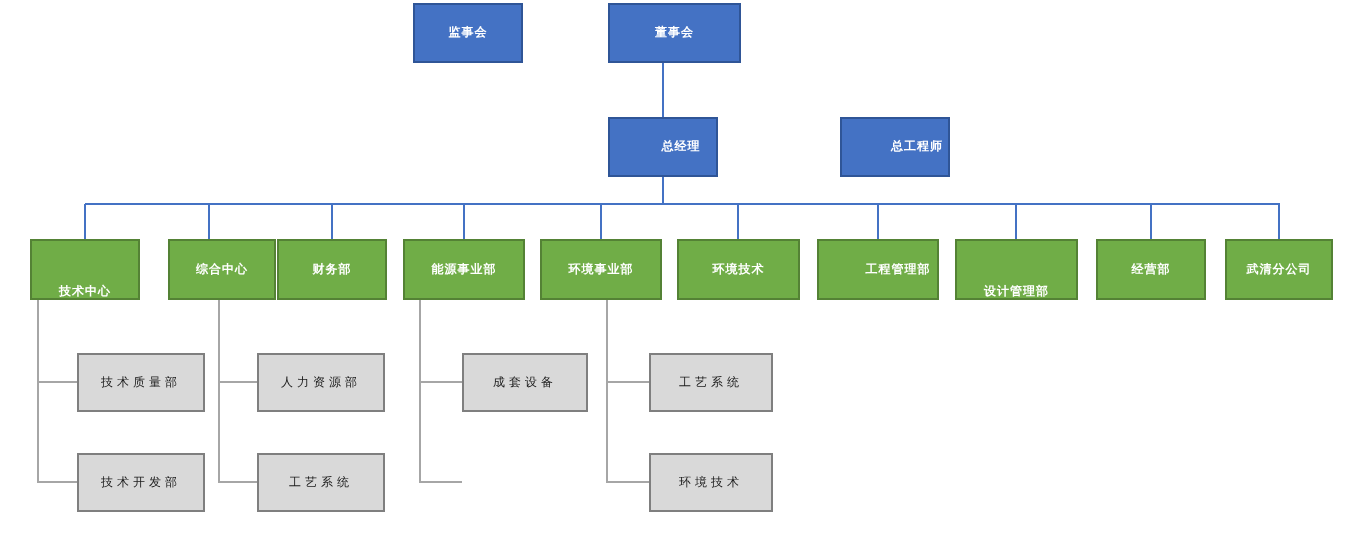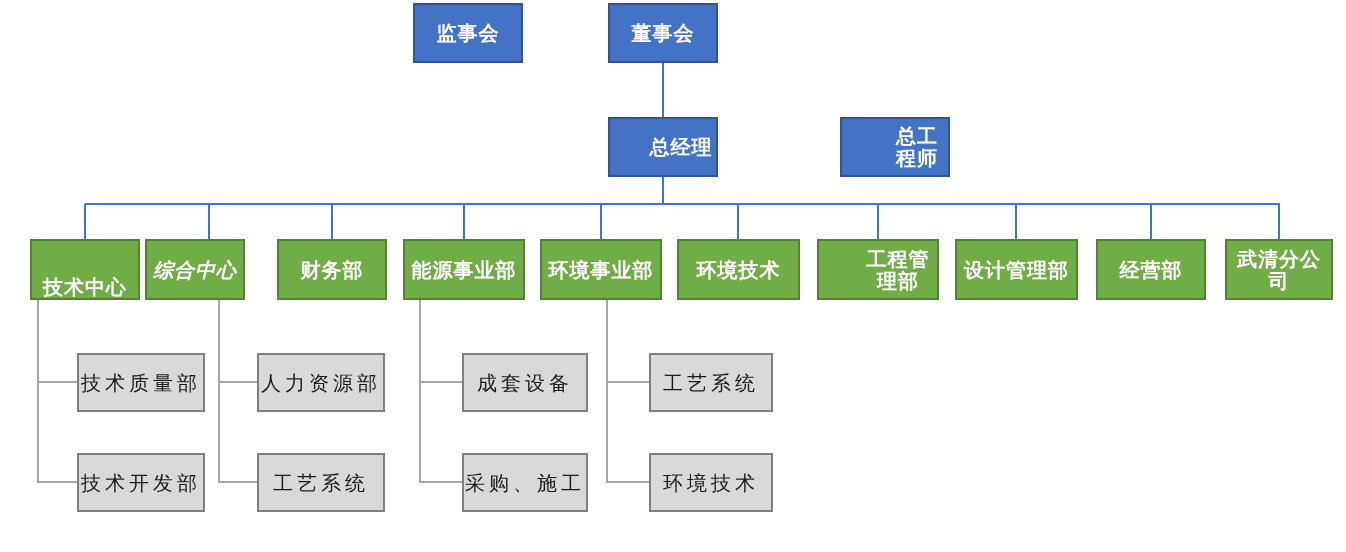--- a/index.html
+++ b/index.html
@@ -9,21 +9,21 @@
     --connector-blue:#4472C4; --connector-gray:#A6A6A6;
     --text-light:#FFFFFF; --text-dark:#1A1A1A;
   }
   html,body{margin:0;padding:0;background:#FFFFFF;}
   .canvas{
     position:relative;width:1346px;height:552px;background:#FFFFFF;
     font-family:"Liberation Serif","DejaVu Serif",serif;overflow:hidden;
   }
   .box{
     position:absolute;display:flex;align-items:center;justify-content:center;
-    box-sizing:border-box;text-align:center;font-size:20px;line-height:1.1;
+    box-sizing:border-box;text-align:center;font-size:12px;line-height:1.1;
   }
   .box.blue{
     background:var(--blue-fill);border:2px solid var(--blue-border);
     color:var(--text-light);font-weight:bold;letter-spacing:1px;height:60px;
   }
   .box.green{
     background:var(--green-fill);border:2px solid var(--green-border);
     color:var(--text-light);font-weight:bold;letter-spacing:1px;height:61px;
   }
   .box.gray{
@@ -67,53 +67,53 @@
   <div class="line gray h" style="left:420px;top:381px;width:42px;"></div>
   <div class="line gray h" style="left:420px;top:481px;width:42px;"></div>
 
   <div class="line gray v" style="left:606px;top:300px;height:183px;"></div>
   <div class="line gray h" style="left:607px;top:381px;width:42px;"></div>
   <div class="line gray h" style="left:607px;top:481px;width:42px;"></div>
 
   <div class="box blue" style="left:413px;top:3px;width:110px;">
       <span>监事会</span>
     </div>
-  <div class="box blue" style="left:608px;top:3px;width:110px;">
+  <div class="box blue" style="left:608px;top:3px;width:133px;">
       <span>董事会</span>
     </div>
 
   <div class="box blue" style="left:608px;top:117px;width:110px;padding-left:36px;">
       <span>总经理</span>
     </div>
   <div class="box blue" style="left:840px;top:117px;width:110px;padding-left:44px;">
       <span>总工程师</span>
     </div>
 
   <div class="box green" style="left:30px;top:239px;width:110px;align-items:flex-end;">
       <span>技术中心</span>
     </div>
-  <div class="box green" style="left:145px;top:239px;width:100px;font-style:italic;">
+  <div class="box green" style="left:168px;top:239px;width:108px;">
       <span>综合中心</span>
     </div>
   <div class="box green" style="left:277px;top:239px;width:110px;">
       <span>财务部</span>
     </div>
   <div class="box green" style="left:403px;top:239px;width:122px;">
       <span>能源事业部</span>
     </div>
   <div class="box green" style="left:540px;top:239px;width:122px;">
       <span>环境事业部</span>
     </div>
   <div class="box green" style="left:677px;top:239px;width:123px;">
       <span>环境技术</span>
     </div>
   <div class="box green" style="left:817px;top:239px;width:122px;padding-left:40px;">
       <span>工程管理部</span>
     </div>
-  <div class="box green" style="left:955px;top:239px;width:123px;">
+  <div class="box green" style="left:955px;top:239px;width:123px;align-items:flex-end;">
       <span>设计管理部</span>
     </div>
   <div class="box green" style="left:1096px;top:239px;width:110px;">
       <span>经营部</span>
     </div>
   <div class="box green" style="left:1225px;top:239px;width:108px;">
       <span>武清分公司</span>
     </div>
 
   <div class="box gray" style="left:77px;top:353px;width:128px;">
@@ -126,23 +126,20 @@
   <div class="box gray" style="left:257px;top:353px;width:128px;">
       <span>人力资源部</span>
     </div>
   <div class="box gray" style="left:257px;top:453px;width:128px;">
       <span>工艺系统</span>
     </div>
 
   <div class="box gray" style="left:462px;top:353px;width:126px;">
       <span>成套设备</span>
     </div>
-  <div class="box gray" style="left:462px;top:453px;width:126px;">
-      <span>采购、施工</span>
-    </div>
 
   <div class="box gray" style="left:649px;top:353px;width:124px;">
       <span>工艺系统</span>
     </div>
   <div class="box gray" style="left:649px;top:453px;width:124px;">
       <span>环境技术</span>
     </div>
 
 </div>
 

